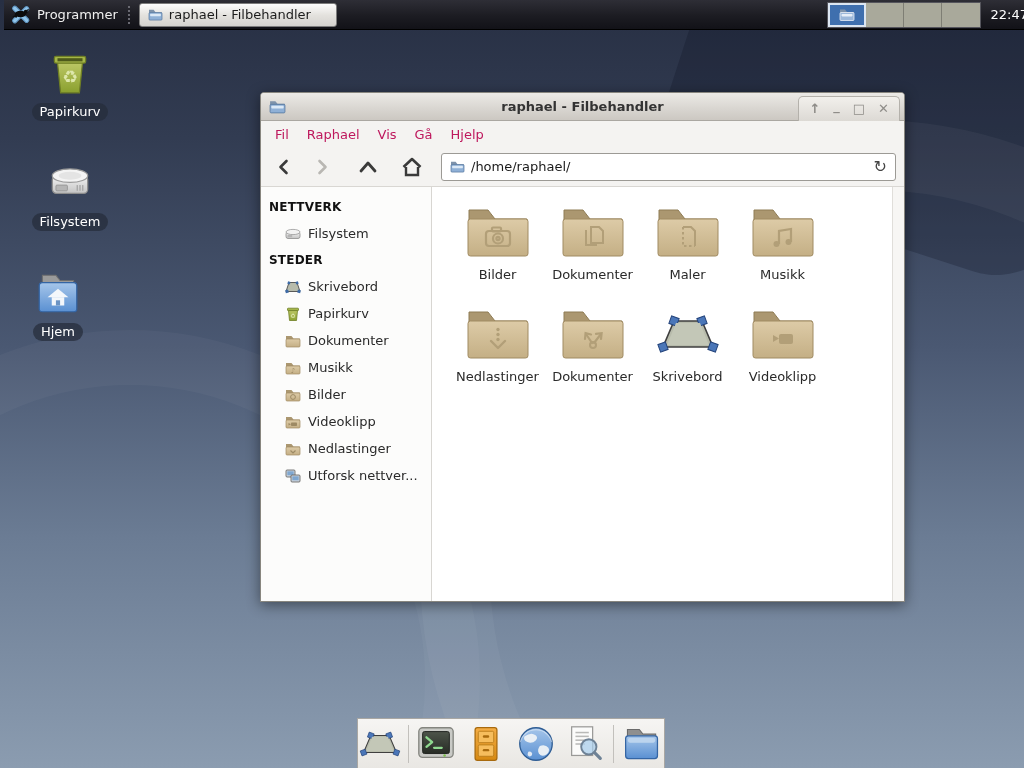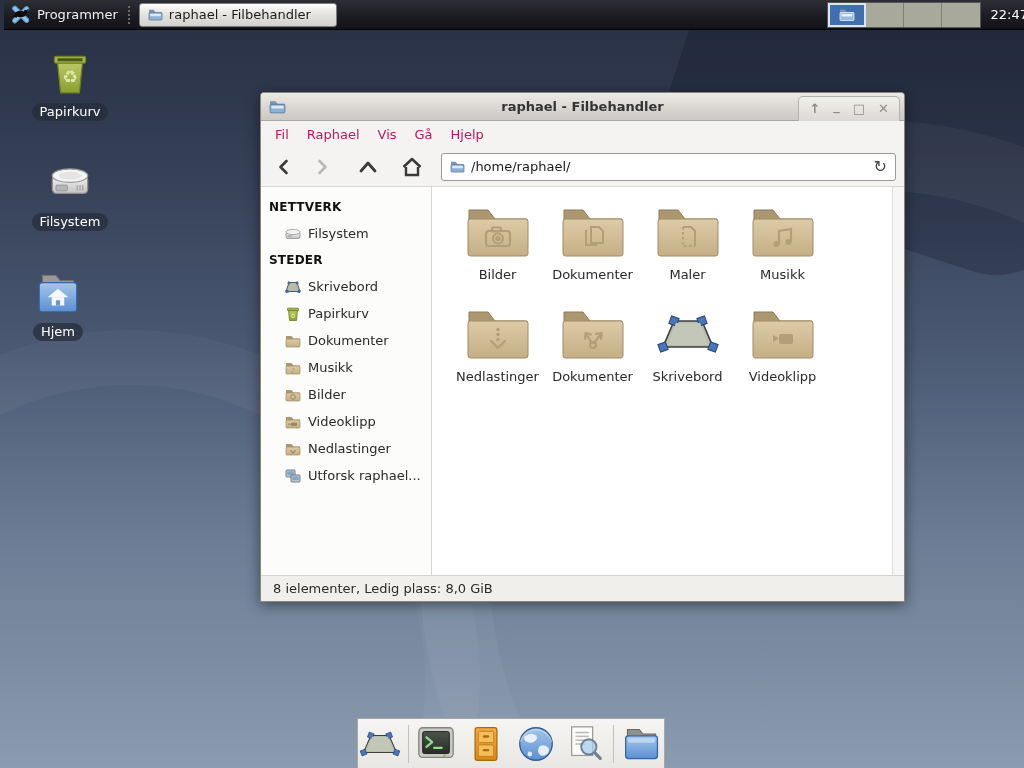--- a/index.html
+++ b/index.html
@@ -356,21 +356,21 @@
         <span>Nedlastinger</span>
       </div>
 
       <div class="srow">
         <svg width="16" height="16" viewBox="0 0 16 16">
           <rect x="1" y="2" width="9" height="7" rx="1" fill="#cfd6dd" stroke="#5a5a5a" stroke-width="0.8"></rect>
           <rect x="2.3" y="3.3" width="6.4" height="4" fill="#7fa7d0"></rect>
           <rect x="6" y="7" width="9" height="7" rx="1" fill="#cfd6dd" stroke="#5a5a5a" stroke-width="0.8"></rect>
           <rect x="7.3" y="8.3" width="6.4" height="4" fill="#7fa7d0"></rect>
         </svg>
-        <span>Utforsk raphael...</span>
+        <span>Utforsk nettver...</span>
       </div>
     </div>
 
     <div class="filearea">
       <div class="grid">
 
         <div class="fitem">
           <div class="ficon">
               <svg width="64" height="54" viewBox="0 0 64 54">
             <path d="M3 5 h19 l7 9 h32 v12 h-58 z" fill="#ab9770" stroke="#8f7c55" stroke-width="1"></path>
@@ -485,23 +485,20 @@
             <polygon points="22,28 28,31.5 22,35" fill="#b29f78"></polygon>
           </svg>
             </div>
           <span class="flbl">Videoklipp</span>
         </div>
       </div>
       <div class="vscroll"></div>
     </div>
   </div>
 
-  <div class="statusbar">
-    <span>8 ielementer, Ledig plass: 8,0 GiB</span>
-  </div>
 </div>
 
 <div class="dock">
   <div class="ditem">
     <svg width="42" height="38" viewBox="0 0 64 54">
       <polygon points="18,14 46,14 57,40 7,40" fill="#b7bbab" stroke="#3f3f3f" stroke-width="1.6"></polygon>
       <polygon points="14,10 22,10 22,18 14,18" fill="#4a76b8" stroke="#24437a" stroke-width="1" transform="rotate(20 18 14)"></polygon>
       <polygon points="42,10 50,10 50,18 42,18" fill="#4a76b8" stroke="#24437a" stroke-width="1" transform="rotate(-20 46 14)"></polygon>
       <polygon points="3,36 11,36 11,44 3,44" fill="#4a76b8" stroke="#24437a" stroke-width="1" transform="rotate(-20 7 40)"></polygon>
       <polygon points="53,36 61,36 61,44 53,44" fill="#4a76b8" stroke="#24437a" stroke-width="1" transform="rotate(20 57 40)"></polygon>

